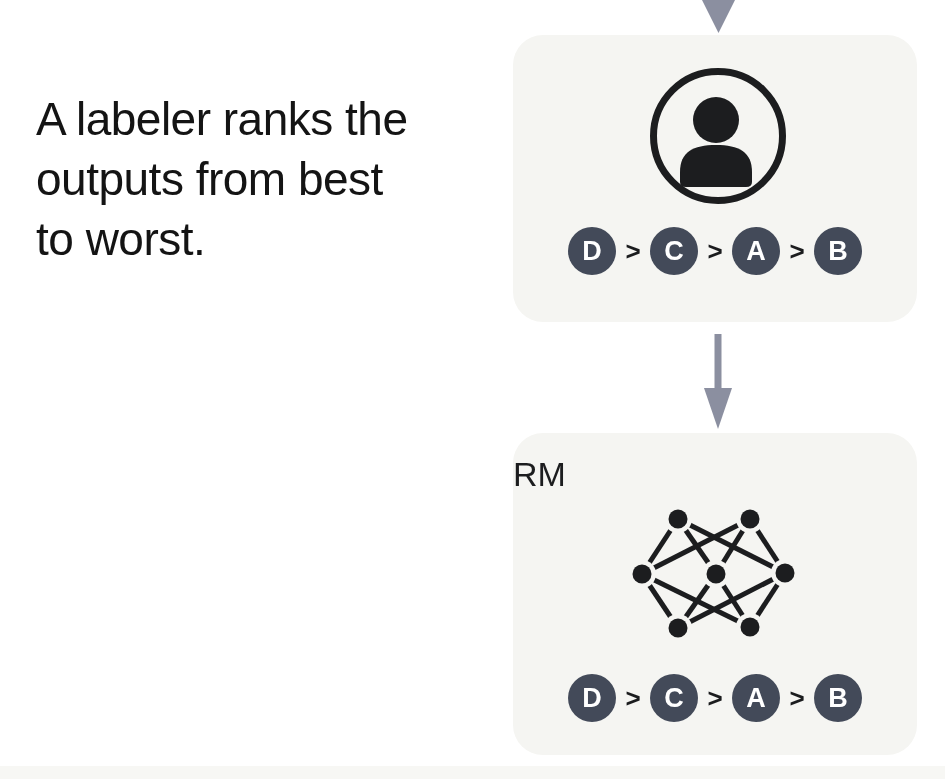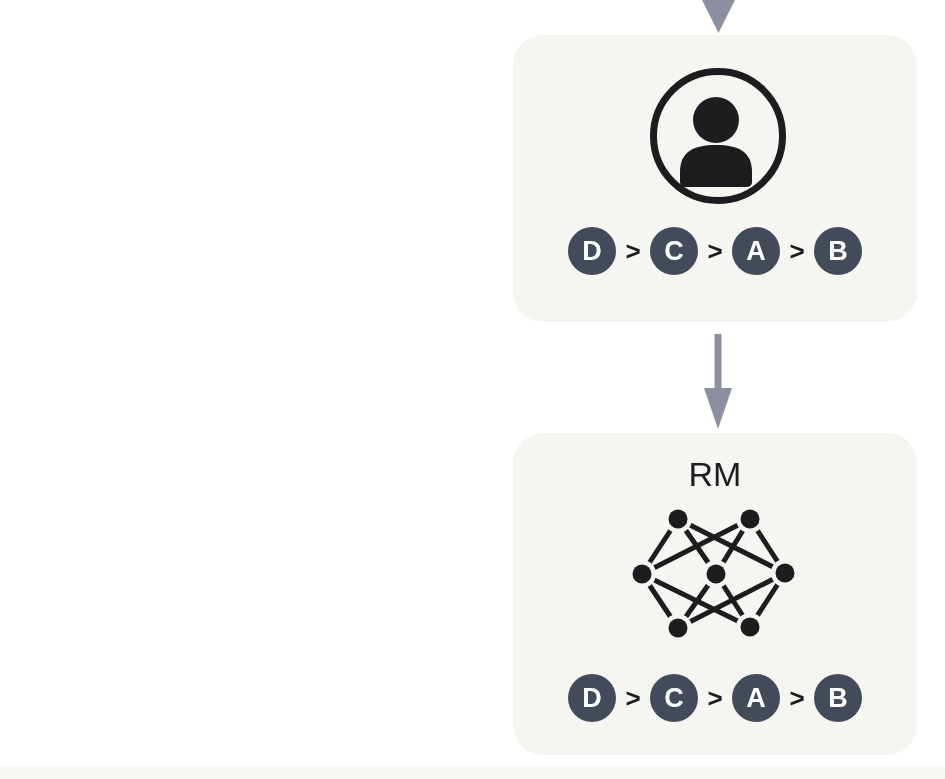--- a/index.html
+++ b/index.html
@@ -48,21 +48,21 @@
   .card-labeler { top: 35px;  height: 287px; }
   .card-rm      { top: 433px; height: 322px; }
 
   
   .person-svg { position: absolute; left: 133px; top: 29px; }
 
   
   .rm-label {
     position: absolute;
     top: 23px; left: 0; right: 0;
-    text-align: center;
+    text-align: left;
     font-size: 34px;
     line-height: 36px;
     color: var(--icon-ink);
   }
 
   
   .net-svg { position: absolute; left: 102px; top: 72px; }
   .net-edge { stroke: var(--icon-ink); stroke-width: 5; }
   .net-halo { fill: var(--card-bg); }
   .net-node { fill: var(--icon-ink); }
@@ -114,20 +114,23 @@
 </style>
 </head>
 <body>
 
 <div class="canvas">
 
   <svg class="arrow-top" width="34" height="34" viewBox="0 0 34 34">
     <polygon class="arrow-fill" points="0,0 33,0 16.5,33"></polygon>
   </svg>
 
+  <div class="caption caption-1">A labeler ranks the
+outputs from best
+to worst.</div>
 
   <div class="card card-labeler">
     <svg class="person-svg" width="144" height="144" viewBox="0 0 144 144">
       <circle cx="72" cy="72" r="64.5" fill="none" stroke="var(--icon-ink)" stroke-width="7"></circle>
       <circle cx="70" cy="56" r="23" fill="var(--icon-ink)"></circle>
       <path fill="var(--icon-ink)" d="M 34 118 L 34 108 C 34 88 47 81 70 81 C 93 81 106 88 106 108 L 106 118
                Q 106 123 100 123 L 40 123 Q 34 123 34 118 Z"></path>
     </svg>
     <div class="ranking ranking-labeler">
       <span class="badge">D</span>

